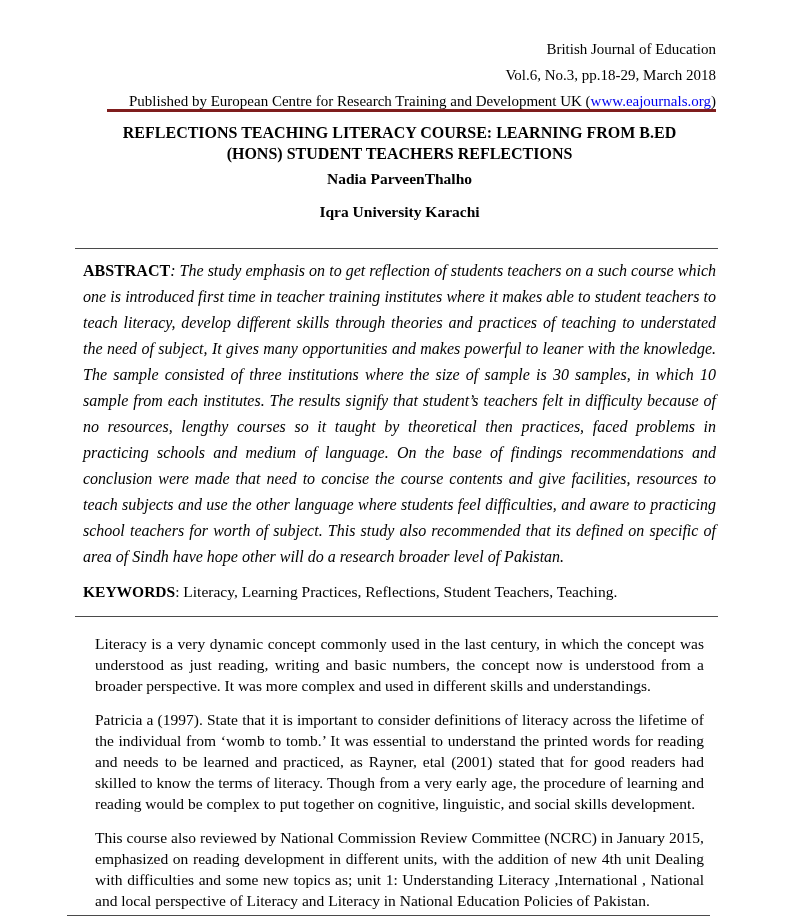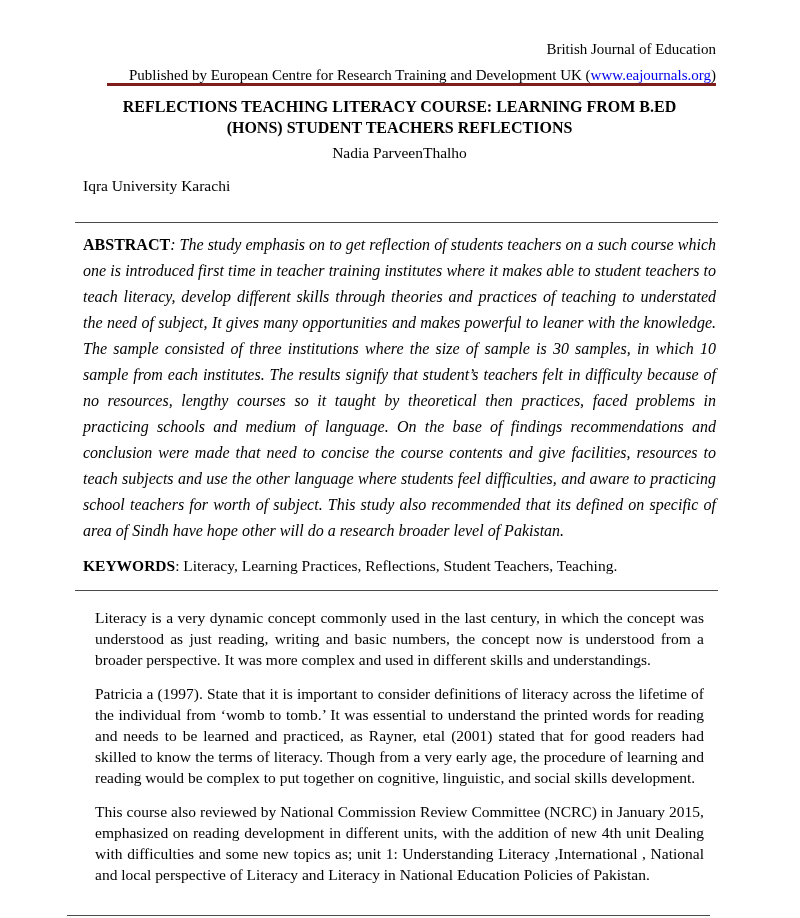--- a/index.html
+++ b/index.html
@@ -42,28 +42,30 @@
     margin-top: 8px;
     text-align: center;
     font-weight: bold;
     font-size: 16px;
     line-height: 21px;
   }
   .title span { display: block; }
   .author {
     margin-top: 7px;
     text-align: center;
-    font-weight: normal;
+    font-weight: bold;
     font-size: 15.5px;
     line-height: 16px;
   }
   .affiliation {
     margin-top: 17px;
+    text-align: center;
     font-size: 15.5px;
     line-height: 16px;
+    font-weight: bold;
   }
   
   .rule {
     border: 0;
     border-top: 1px solid #4a4a4a;
     height: 0;
     margin: 0 0 0 -8px;
     width: calc(100% + 10px);
   }
   .rule-1 { margin-top: 28px; }
@@ -109,20 +111,21 @@
   .para-2 { margin-top: 7px; }
   .para-3 { margin-top: 2px; }
 </style>
 </head>
 <body>
 
 <div class="page">
 
   <div class="header">
     <div>British Journal of Education</div>
+    <div>Vol.6, No.3, pp.18-29, March 2018</div>
     <div>
       <span class="published-line"><span>Published by European Centre for Research Training and Development UK (</span><a href="#">www.eajournals.org</a><span>)</span></span>
     </div>
   </div>
 
   <div class="title">
     <span>REFLECTIONS TEACHING LITERACY COURSE: LEARNING FROM B.ED</span>
     <span>(HONS) STUDENT TEACHERS REFLECTIONS</span>
   </div>
 

